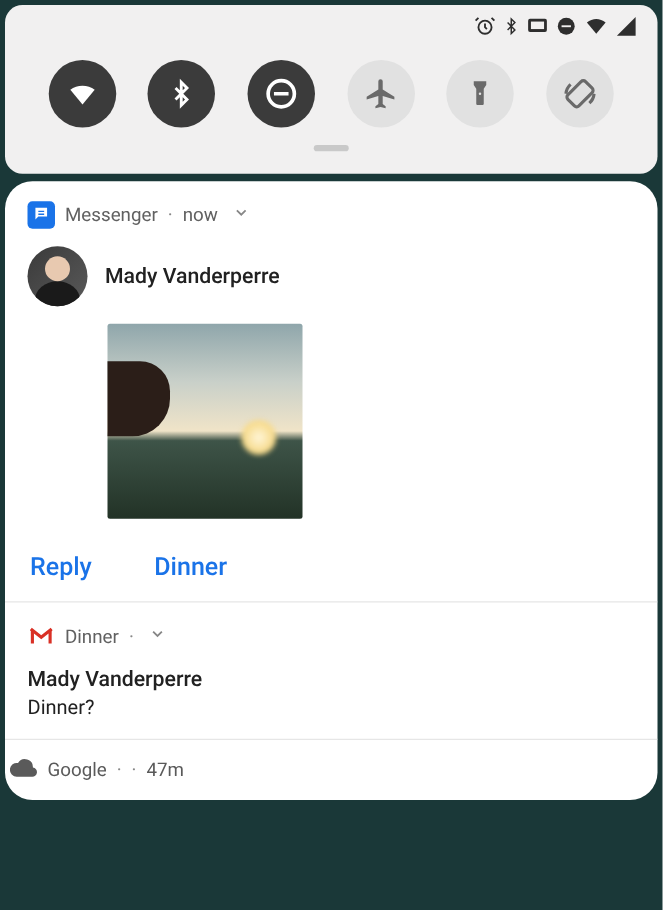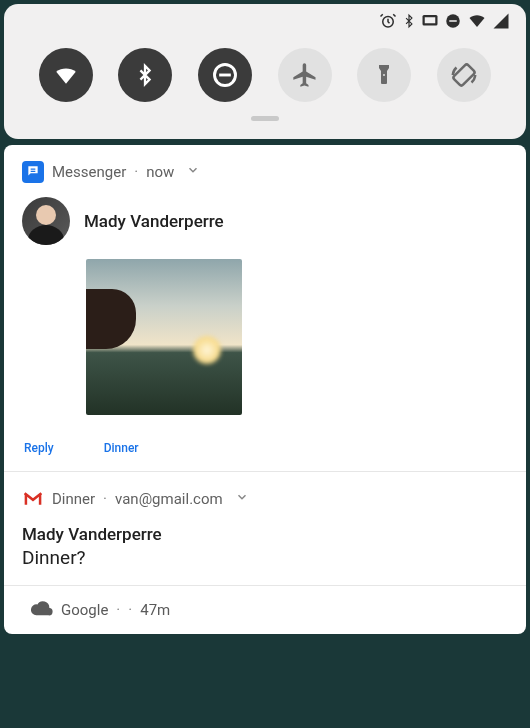--- a/index.html
+++ b/index.html
@@ -45,21 +45,21 @@
   .qs-off { background: #e1e1e1; color: #6a6a6a; }
   .handle {
     width: 28px;
     height: 5px;
     background: #c9c9c9;
     border-radius: 3px;
     margin: 10px auto 0 auto;
   }
   .notif-panel {
     background: #fff;
-    border-radius: 8px;
+    border-radius: 22px;
     overflow: hidden;
   }
   .notif {
     padding: 16px 18px;
   }
   .notif-header {
     display: flex;
     align-items: center;
     gap: 8px;
     color: #616161;
@@ -139,31 +139,31 @@
     filter:blur(2px);
   }
   .actions {
     display: flex;
     gap: 50px;
     margin-top: 26px;
     padding-left: 2px;
   }
   .action-btn {
     color: #1a73e8;
-    font-size: 12px;
+    font-size: 20px;
     font-weight: 500;
     cursor: pointer;
     background:none; border:none; font-family:inherit;
   }
   .divider {
     height: 1px;
     background: #e6e6e6;
   }
   .gmail-title { font-size: 17px; color:#212121; font-weight:500; margin-bottom:2px;}
-  .gmail-body { font-size: 19px; color:#212121;}
+  .gmail-body { font-size: 16px; color:#212121;}
   .google-row {
     display:flex; align-items:center; gap:8px;
     color:#5a5a5a; font-size:15px;
   }
 </style>
 </head>
 <body>
 
 <div class="qs-panel">
   <div class="status-bar">
@@ -275,34 +275,33 @@
       <span class="app-icon" style="background:#fff">
         <svg width="20" height="16" viewBox="0 0 24 18">
             <path d="M2 2h20v14H2z" fill="#fff"></path>
             <path d="M2 2l10 8L22 2" fill="none" stroke="#d93025" stroke-width="3"></path>
             <path d="M2 2v14h3V6" fill="#d93025"></path>
             <path d="M22 2v14h-3V6" fill="#d93025"></path>
           </svg>
       </span>
       <span>Dinner</span>
       <span class="sep">·</span>
-      <span>van@gmail.com</span>
       <span class="chev">
         <svg width="14" height="14" viewBox="0 0 24 24" fill="none" stroke="#888" stroke-width="2.5">
             <path d="M6 9l6 6 6-6"></path>
           </svg>
       </span>
     </div>
     <div class="gmail-title">Mady Vanderperre</div>
     <div class="gmail-body">Dinner?</div>
   </div>
 
   <div class="divider"></div>
 
-  <div class="notif" style="padding:14px 27px">
+  <div class="notif" style="padding:14px 4px">
     <div class="google-row">
       <span>
         <svg width="22" height="16" viewBox="0 0 24 16" fill="#5a5a5a">
             <path d="M19 16H6a6 6 0 1 1 1-11.9A7 7 0 0 1 20 8a4 4 0 0 1-1 8z"></path>
           </svg>
       </span>
       <span>Google</span>
       <span class="sep">·</span>
       <span class="sep">·</span>
       <span>47m</span>

